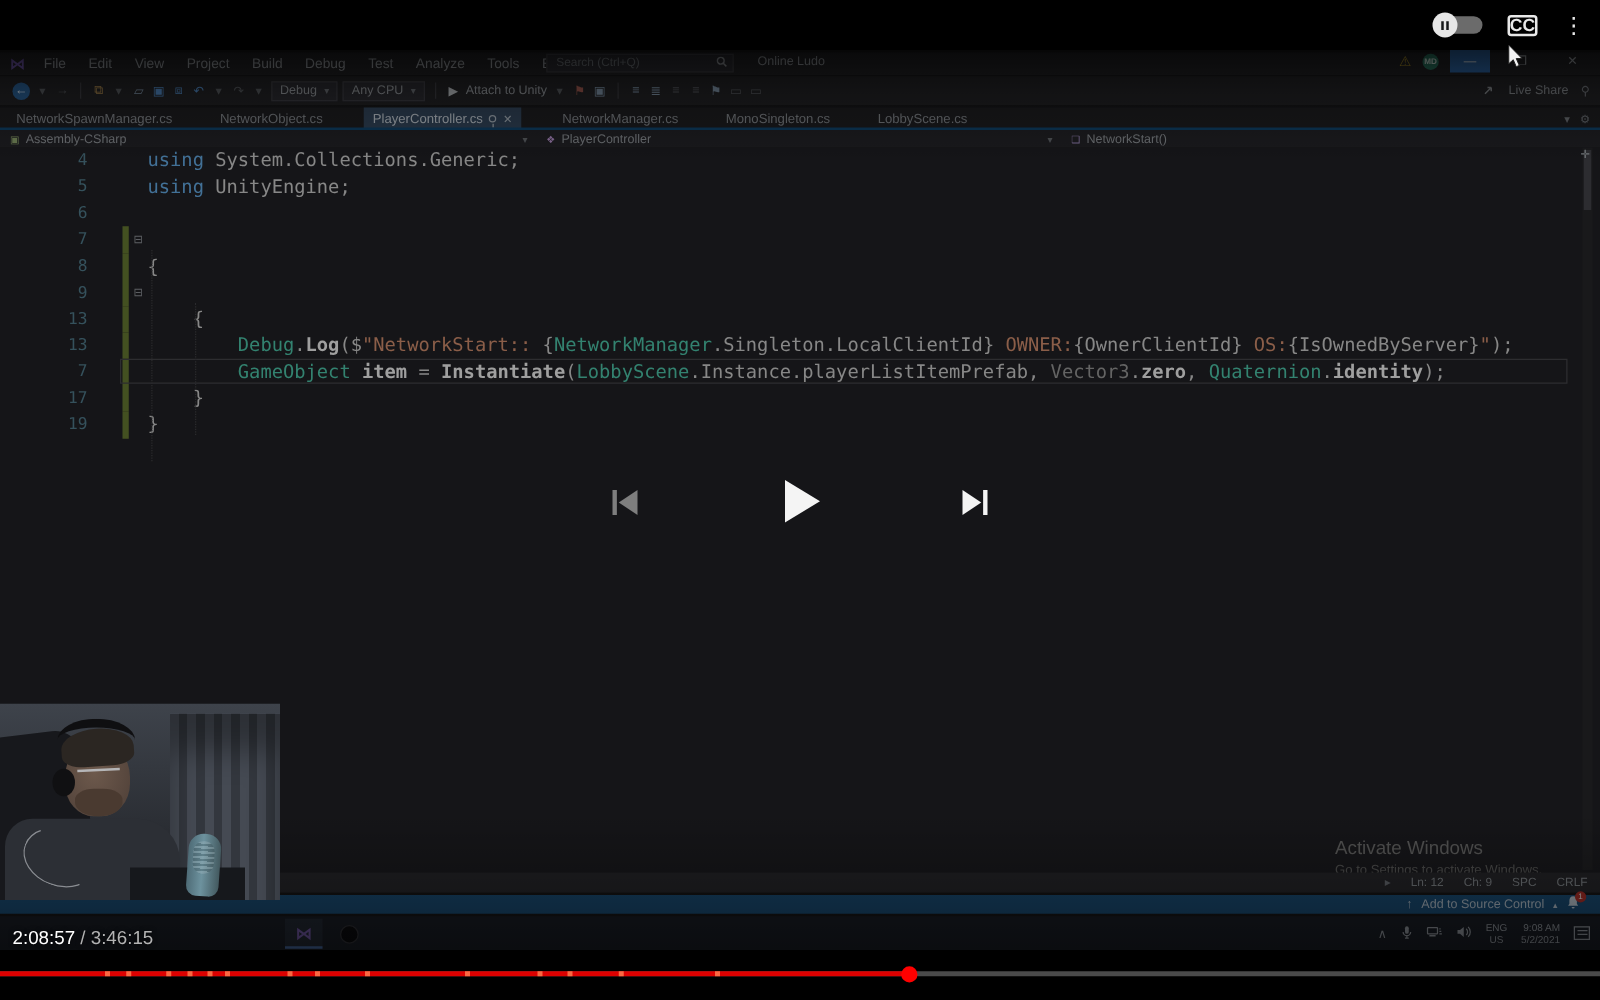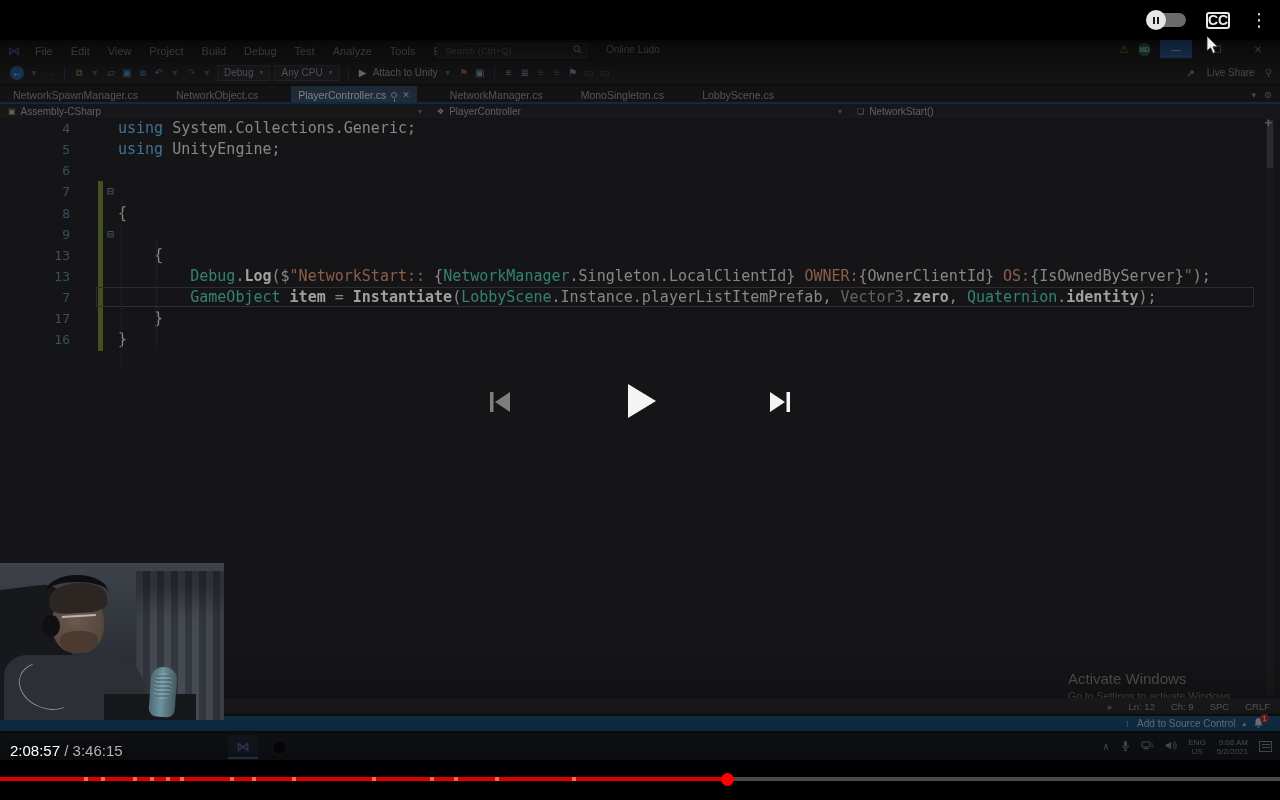--- a/index.html
+++ b/index.html
@@ -340,21 +340,21 @@
             <div class="fold"></div>
             <div class="txt"><span class="p">        </span><span class="t">GameObject</span><span class="p"> </span><span class="m">item</span><span class="p"> = </span><span class="m">Instantiate</span><span class="p">(</span><span class="t">LobbyScene</span><span class="p">.Instance.playerListItemPrefab, </span><span class="d">Vector3</span><span class="p">.</span><span class="m">zero</span><span class="p">, </span><span class="t">Quaternion</span><span class="p">.</span><span class="m">identity</span><span class="p">);</span></div>
           </div>
           <div class="code-line">
             <div class="ln">17</div>
             <div class="chg on"></div>
             <div class="fold"></div>
             <div class="txt"><span class="p">    }</span></div>
           </div>
           <div class="code-line">
-            <div class="ln">16</div>
+            <div class="ln">19</div>
             <div class="chg on"></div>
             <div class="fold"></div>
             <div class="txt"><span class="p">}</span></div>
           </div>
         </div>
       <div class="guide" style="left:121px;top:81.6px;height:169.2px;"></div>
       <div class="guide" style="left:156px;top:123.9px;height:105.8px;"></div>
     </div>
     <div id="vscroll">
         <div class="thumb"></div>

